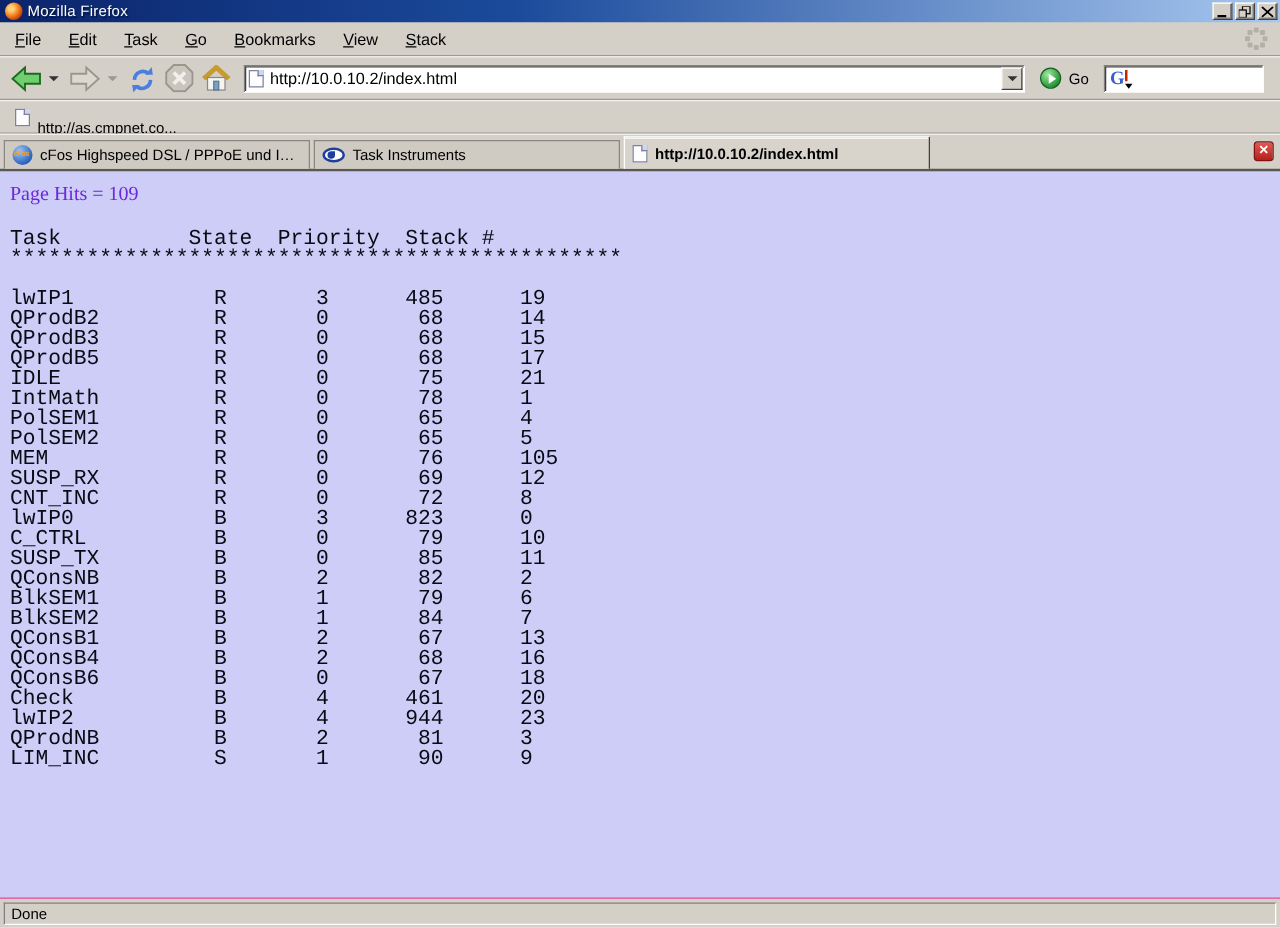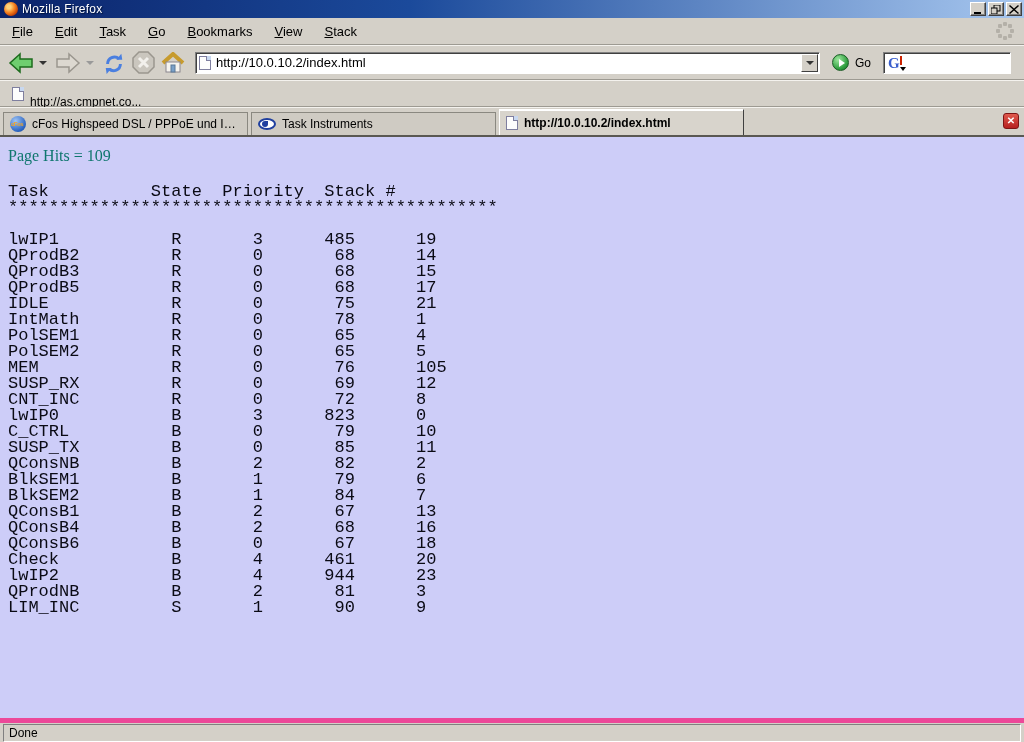--- a/index.html
+++ b/index.html
@@ -141,30 +141,30 @@
     color: #f5a623; letter-spacing: -0.5px; }
   .dynon-icon { width: 18px; height: 12px; border: 2px solid #1f3f9f; border-radius: 50%; flex: 0 0 auto;
     position: relative; background: #fff; }
   .dynon-icon::after { content: ""; position: absolute; left: 2px; top: 1px; width: 6px; height: 6px;
     background: #1f3f9f; border-radius: 50% 0 50% 50%; }
 
   
   .content {
     flex: 1 1 auto; background: #cdcdf8; overflow: hidden; color: #10101e;
   }
-  .page-hits { font-family: "Liberation Serif", serif; font-size: 16px; margin: 10px 0 0 8px; color: #0f766e; }
+  .page-hits { font-family: "Liberation Serif", serif; font-size: 16px; margin: 10px 0 0 8px; color: #6d28d9; }
   .task-pre {
     font-family: "Liberation Mono", "DejaVu Sans Mono", monospace;
     font-size: 17px; line-height: 16px; margin: 19px 0 0 8px; color: #0a0a14;
   }
 
   
   .statusbar {
     height: 24px; flex: 0 0 24px; background: #d4d0c8; display: flex; align-items: center;
-    padding: 2px 3px; border-top: 5px solid #ec4899;
+    padding: 2px 3px; border-top: 1px solid #ec4899;
   }
   .status-panel {
     flex: 1 1 auto; height: 18px; line-height: 16px; padding-left: 5px; font-size: 12px;
     border: 1px solid; border-color: #808080 #fff #fff #808080;
   }
 </style>
 </head>
 <body>
 
 <div class="window">

